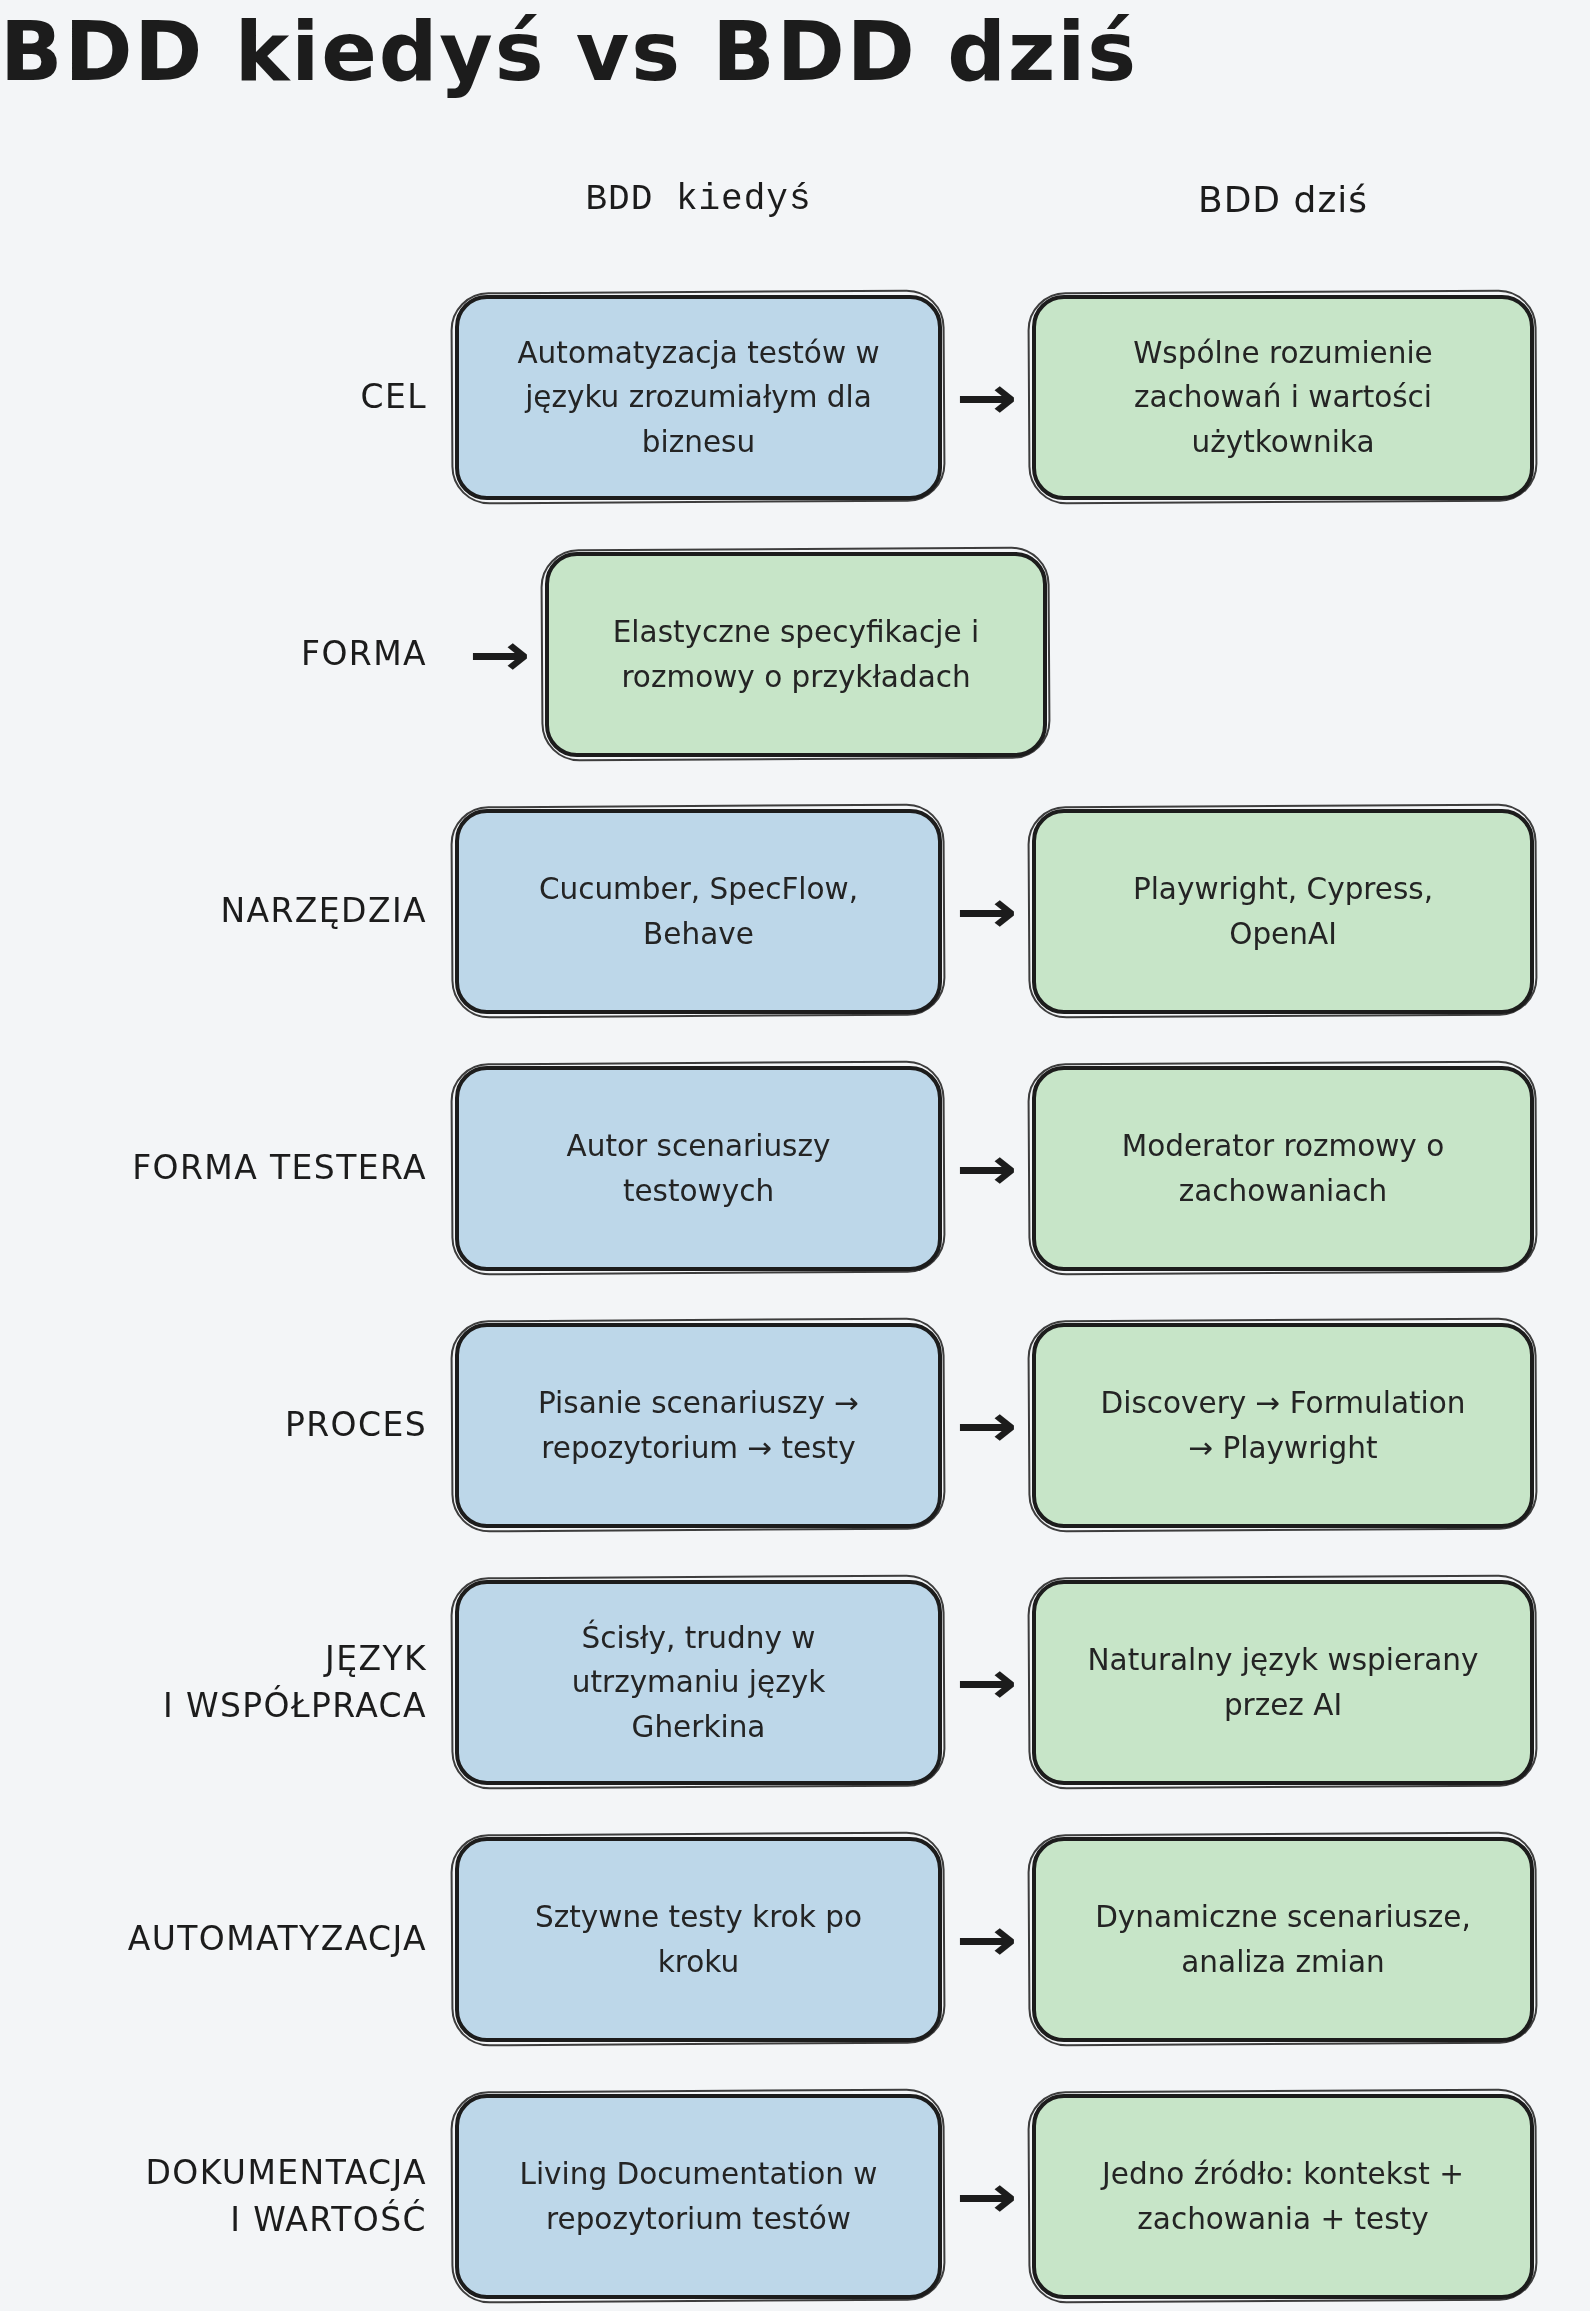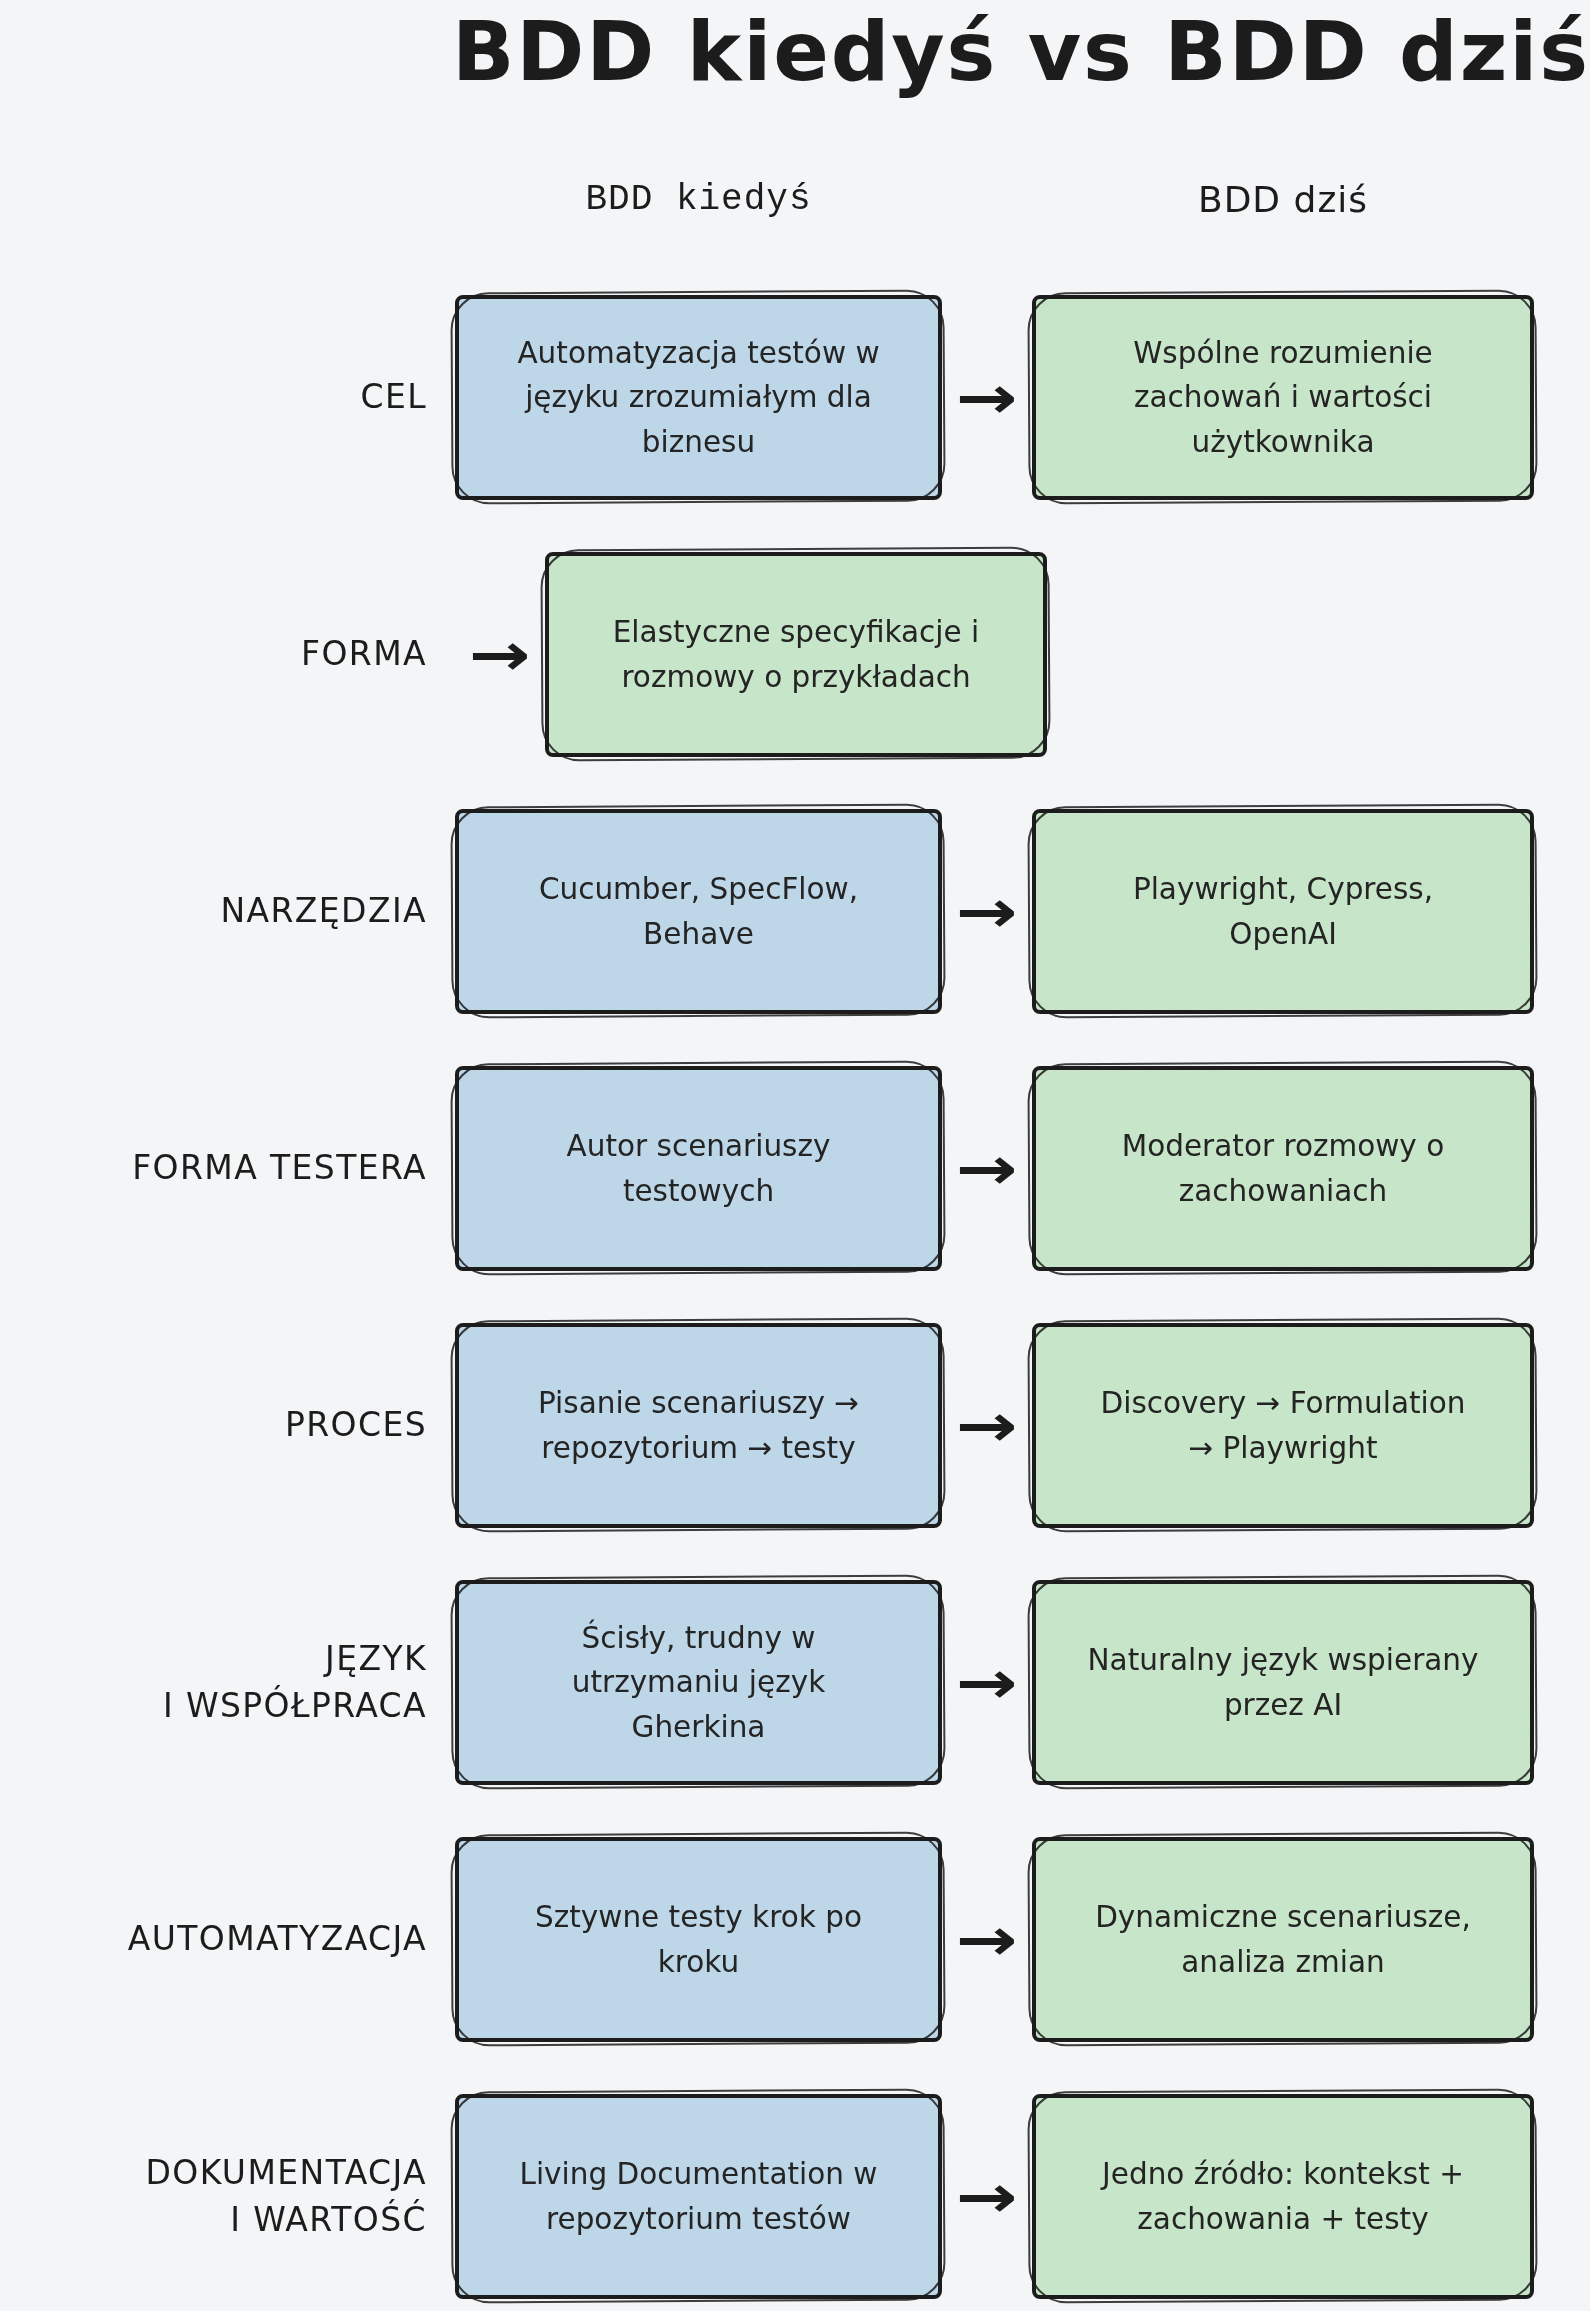--- a/index.html
+++ b/index.html
@@ -14,21 +14,21 @@
   body{
     width:1590px;height:2311px;
     background:var(--bg);
     font-family:"DejaVu Sans",sans-serif;
     color:var(--text);
   }
   .page{position:relative;width:1590px;height:2311px;overflow:hidden;}
 
   .page-title{
     position:absolute;top:3.8px;left:0;width:100%;
-    margin:0;text-align:right;
+    margin:0;text-align:left;
     font-size:82px;font-weight:bold;letter-spacing:1.9px;
     color:var(--ink);
   }
 
   .col-headers{
     position:absolute;top:179px;left:0;right:0;
     display:flex;align-items:flex-start;
   }
   .spacer-label{width:455px;flex:0 0 auto;}
   .spacer-arrow{width:90px;flex:0 0 auto;}
@@ -48,21 +48,21 @@
     width:455px;flex:0 0 auto;
     display:flex;align-items:center;justify-content:flex-end;
     text-align:right;padding-right:28px;
     font-size:33px;letter-spacing:1.4px;line-height:1.4;
     white-space:pre-line;color:var(--ink);
   }
 
   .box{
     position:relative;
     border:4.8px solid var(--ink);
-    border-radius:8px;
+    border-radius:32px;
     display:flex;align-items:center;justify-content:center;
     text-align:center;padding:15px 27px;
   }
   
   .box::before{
     content:"";position:absolute;inset:-7.6px;
     border:2.9px solid var(--ink);
     border-radius:38px;
     transform:rotate(-0.35deg);
     opacity:.85;pointer-events:none;

